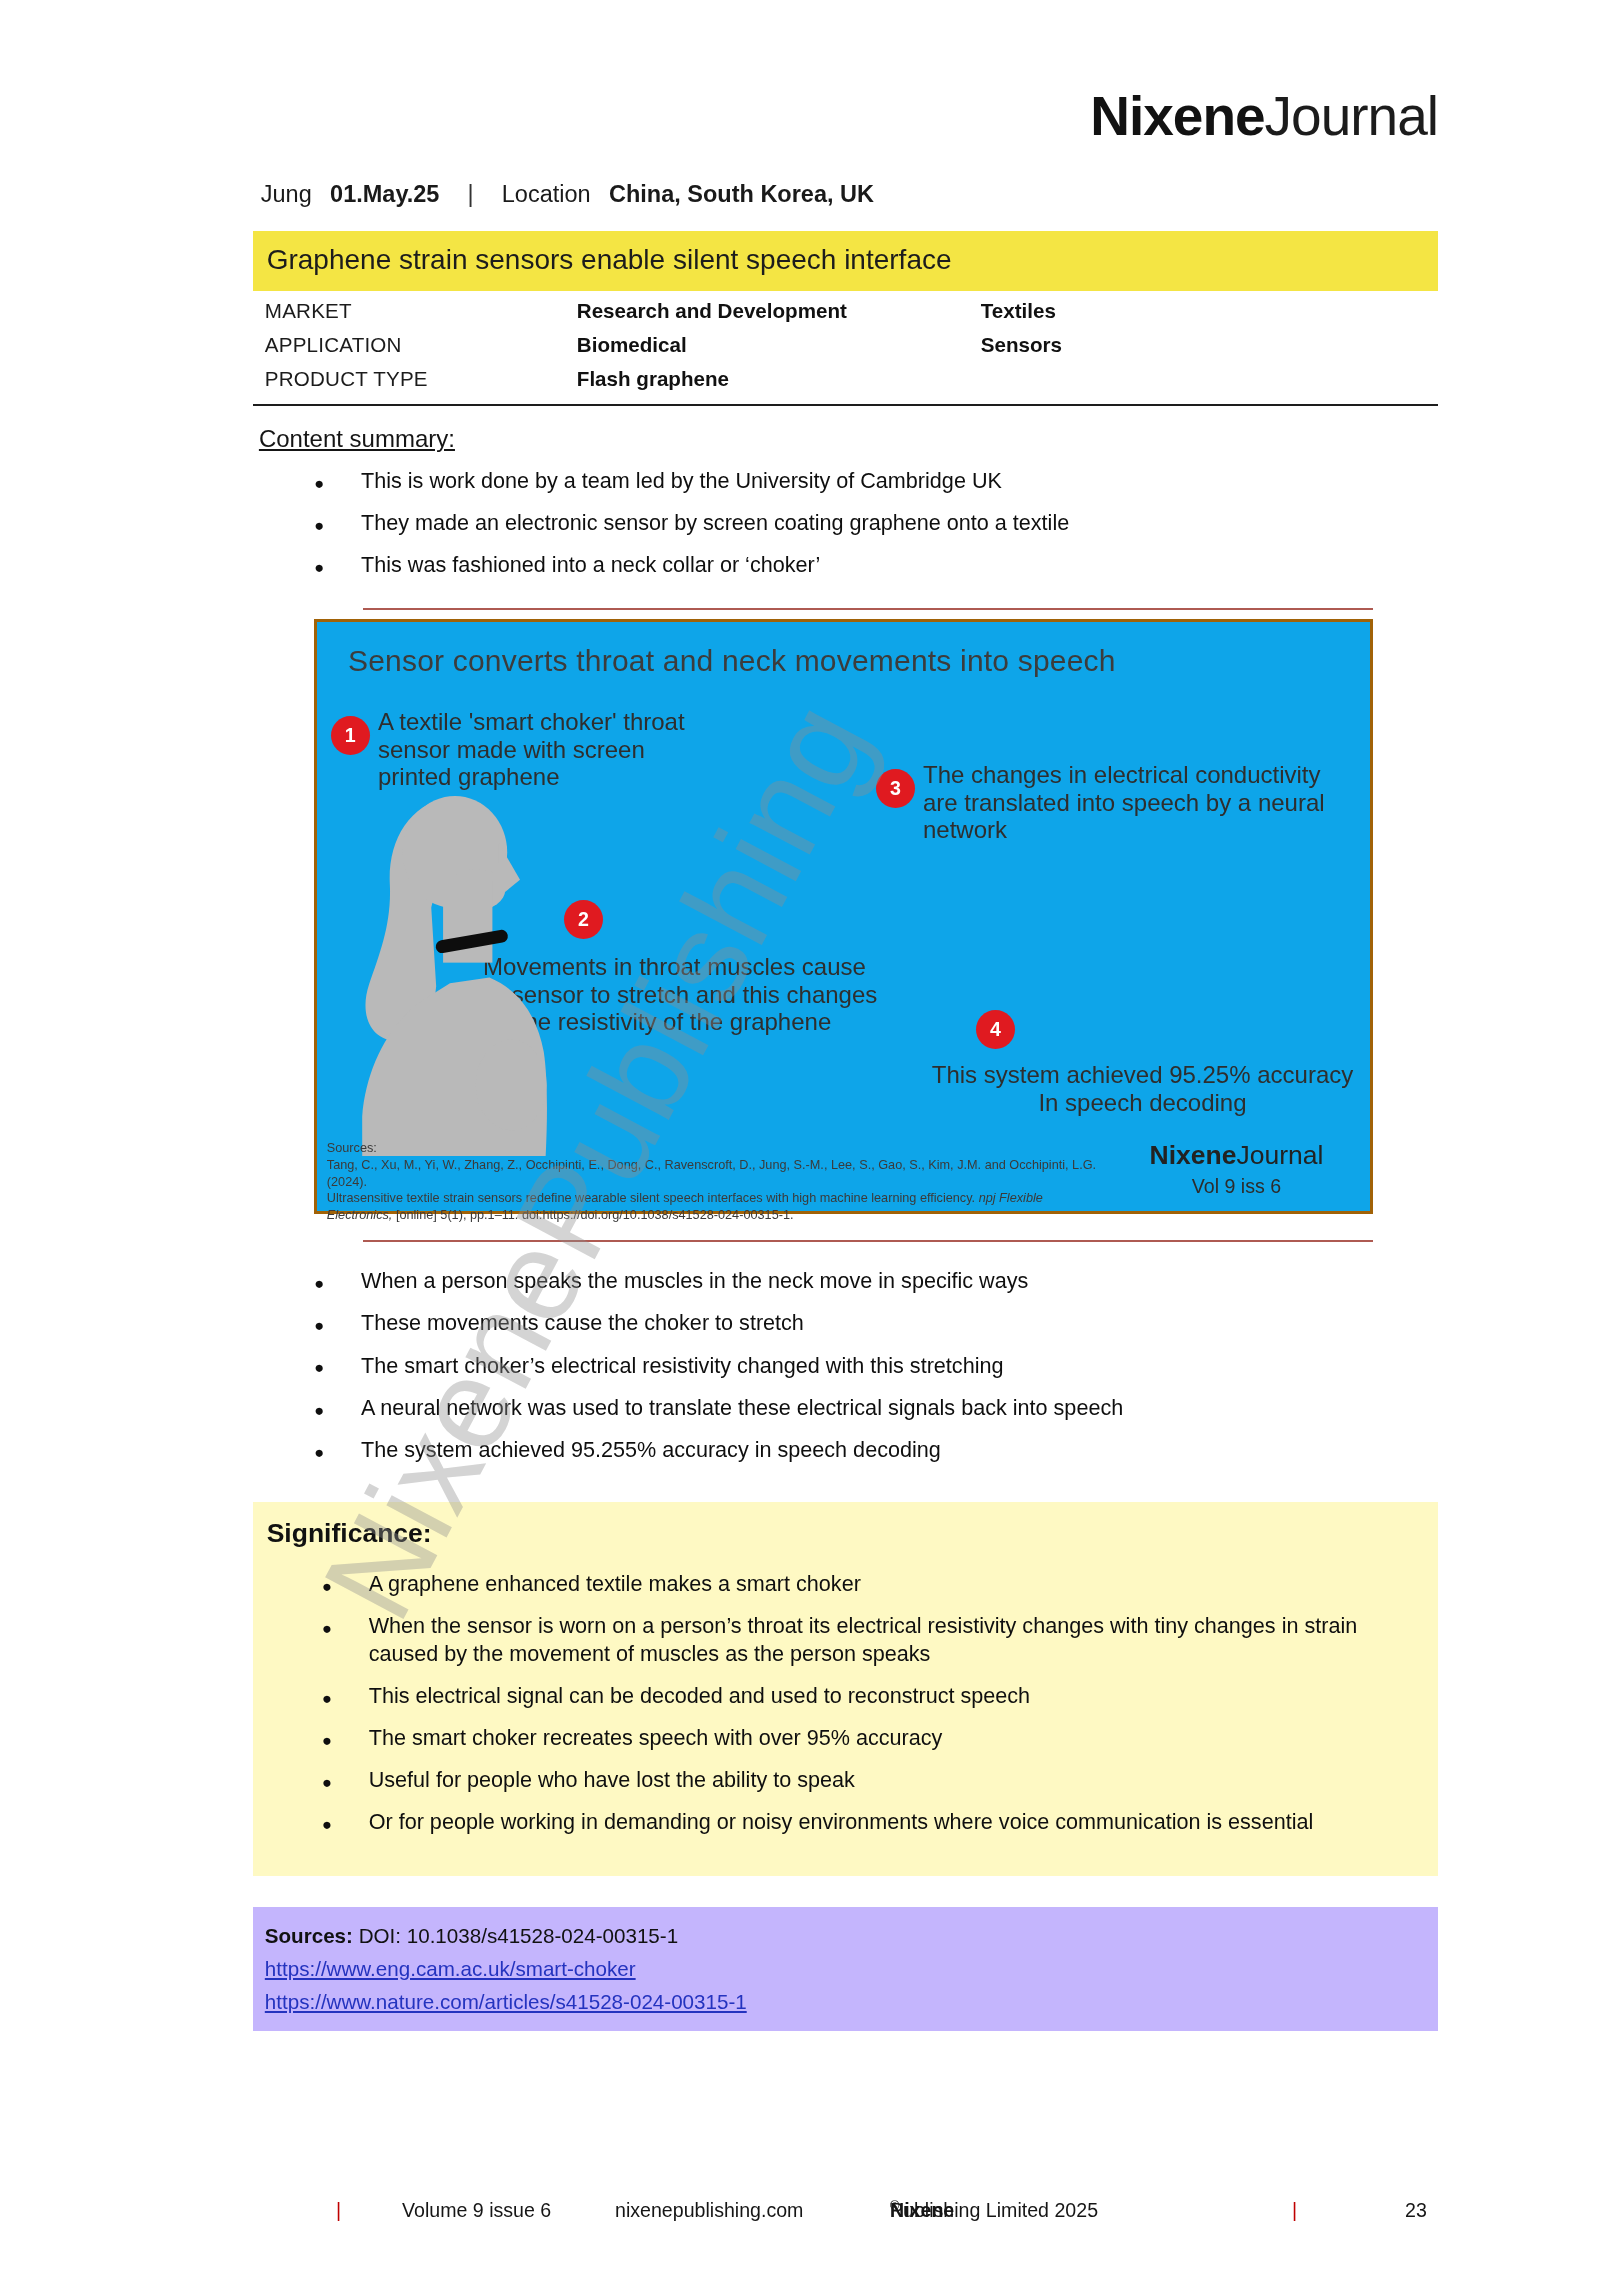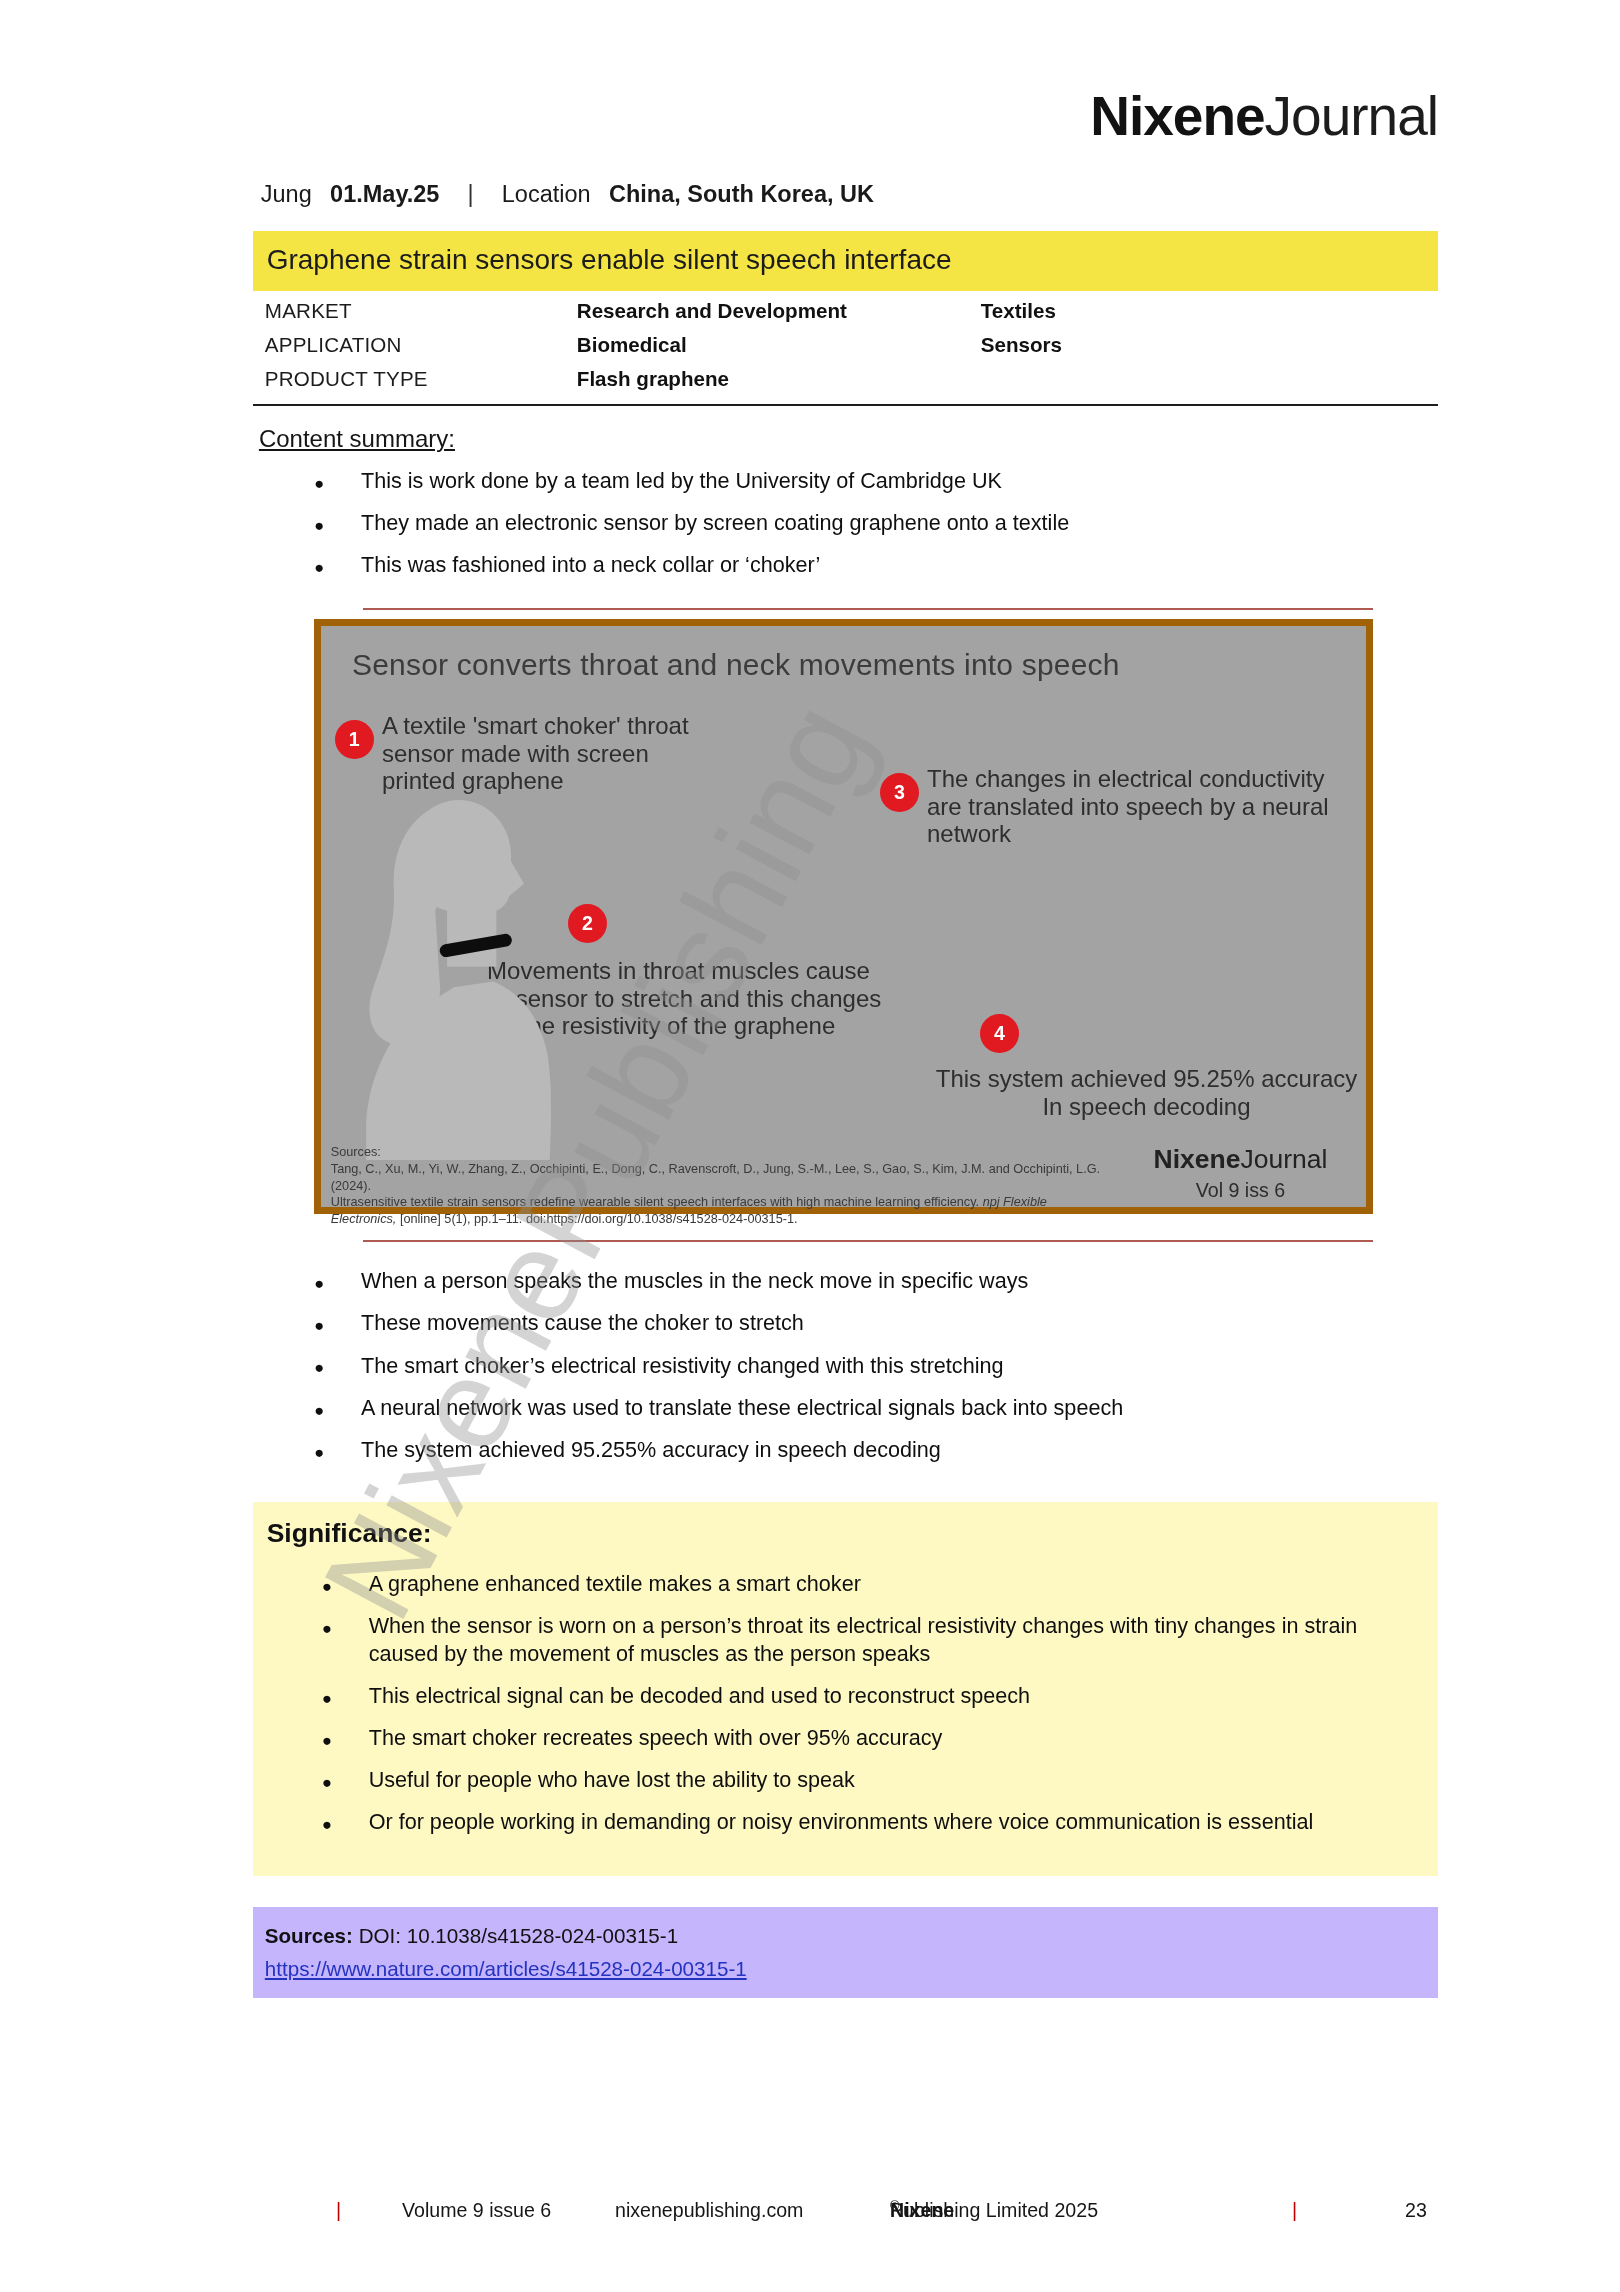--- a/index.html
+++ b/index.html
@@ -30,22 +30,22 @@
   .sectionhead { margin-top:19.6px; font-size:24px; color:#151515; padding-left:5.9px;text-decoration:underline; }
 
   ul.dots { list-style:none; margin:13.7px 0 0 0; padding:0 0 0 61px; }
   ul.dots li { position:relative; padding-left:47px; font-size:21.6px; line-height:27.4px; margin-bottom:14.7px; color:#0f0f0f; }
   ul.dots li .mark { position:absolute; left:0; top:2.9px; font-size:16.7px; }
 
   
   .redline { border:none; border-top:2.9px solid #AE5A52; margin:29px 0 0 110px; width:1010px; }
 
   
-  .figure { position:relative; margin:9.8px 0 0 61px; width:1059px; height:595px; background:#a3a3a3;
-            border:7px solid #a16207; }
+  .figure { position:relative; margin:9.8px 0 0 61px; width:1059px; height:595px; background:#0ea5e9;
+            border:3px solid #a16207; }
   .figtitle { position:absolute; left:31px; top:21.6px; font-size:30px; color:#3c3c3c; font-weight:500; letter-spacing:0.2px; }
   .badge { position:absolute; width:39px; height:39px; border-radius:50%; background:#E01A20; color:#fff;
            font-size:19.6px; font-weight:700; display:flex; align-items:center; justify-content:center; }
   .steptext { position:absolute; font-size:24px; line-height:27.4px; color:#2e2e2e; font-weight:500; }
   .b1 { left:13.7px;  top:94px; }
   .t1 { left:61px;  top:86px;  width:333px; text-align:left; }
   .b3 { left:559px; top:147px; }
   .t3 { left:606px; top:139px; width:412px; text-align:left; }
   .b2 { left:247px; top:278px; }
   .t2 { left:147px; top:331px; width:421px; text-align:center; }
@@ -220,20 +220,21 @@
 
           <li><span class="mark">●</span><span>Useful for people who have lost the ability to speak</span></li>
 
           <li><span class="mark">●</span><span>Or for people working in demanding or noisy environments where voice communication is essential</span></li>
         </ul>
     </div>
 
     <div class="sourcespanel z">
       <span class="b">Sources:</span>
       <span>DOI: 10.1038/s41528-024-00315-1</span>
+      <a class="linkrow" href="#">https://www.eng.cam.ac.uk/smart-choker</a>
       <a class="linkrow" href="#">https://www.nature.com/articles/s41528-024-00315-1</a>
     </div>
 
   </div>
 
   <div class="watermark">
     <span>NixenePublishing</span>
   </div>
 
   <div class="footer">

